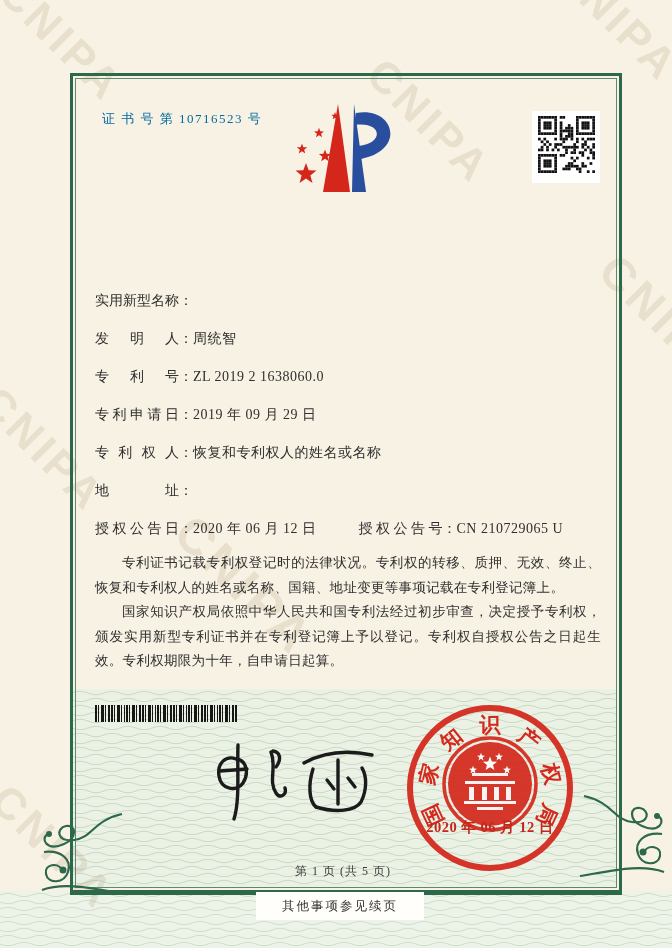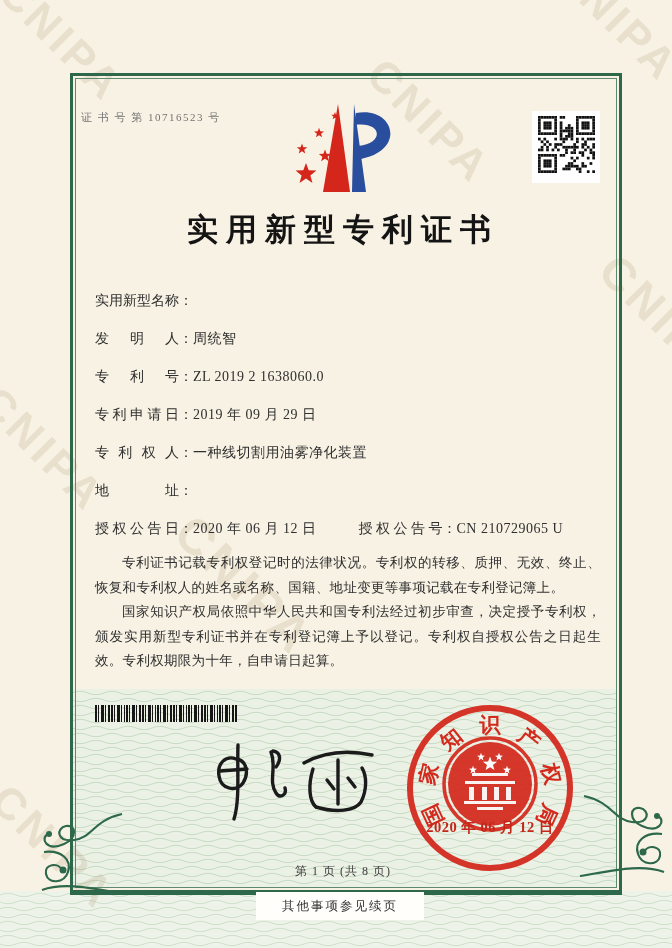--- a/index.html
+++ b/index.html
@@ -16,22 +16,22 @@
   .waves{position:absolute;z-index:1;}
   #band-in{left:72px;top:689px;width:544px;height:198px;background:#ecf1e6;}
   #band-out{left:0;top:891px;width:672px;height:57px;background:#eef3ea;}
 
   
   .frame{position:absolute;z-index:3;left:70px;top:73px;width:546px;height:814px;
          border:3px solid #2d684b;border-bottom:5px solid #2d684b;pointer-events:none;}
   .frame::after{content:'';position:absolute;inset:2px;border:1px solid #5d8a6e;}
 
   
-  .cert-no{position:absolute;z-index:4;left:81px;top:110px;font-size:11px;
-           color:#737373;letter-spacing:1.5px;}
+  .cert-no{position:absolute;z-index:4;left:102px;top:110px;font-size:13px;
+           color:#0369a1;letter-spacing:1.5px;}
   .logo{position:absolute;z-index:4;left:286px;top:100px;}
   .qr-box{position:absolute;z-index:4;left:532px;top:111px;width:68px;height:72px;
           background:#fff;display:flex;justify-content:center;padding-top:5px;box-sizing:border-box;}
   .title{position:absolute;z-index:4;left:70px;top:209px;width:546px;text-align:center;
          font-size:31px;font-weight:bold;color:#141414;letter-spacing:8px;}
 
   
   .fields{position:absolute;z-index:4;left:95px;top:291px;width:512px;font-size:14px;color:#2f2f2f;}
   .frow{display:flex;height:38px;align-items:flex-start;line-height:20px;}
   .flabel{display:inline-block;width:84px;text-align:justify;text-align-last:justify;flex:none;}
@@ -342,21 +342,20 @@
           <rect x="11" y="19" width="1" height="1"></rect>
           <rect x="14" y="19" width="1" height="1"></rect>
           <rect x="15" y="19" width="1" height="1"></rect>
           <rect x="15" y="20" width="1" height="1"></rect>
           <rect x="18" y="20" width="1" height="1"></rect>
           <rect x="20" y="20" width="1" height="1"></rect>
         </g>
       </svg>
   </div>
 
-  <div class="title">实用新型专利证书</div>
 
   <div class="fields">
     <div class="frow">
       <span class="flabel">实用新型名称</span>
         <span class="fcolon">：</span>
     </div>
     <div class="frow">
       <span class="flabel">发明人</span>
         <span class="fcolon">：</span>
         <span class="fvalue">周统智</span>
@@ -367,21 +366,21 @@
         <span class="fvalue">ZL 2019 2 1638060.0</span>
     </div>
     <div class="frow">
       <span class="flabel">专利申请日</span>
         <span class="fcolon">：</span>
         <span class="fvalue">2019 年 09 月 29 日</span>
     </div>
     <div class="frow">
       <span class="flabel">专利权人</span>
         <span class="fcolon">：</span>
-        <span class="fvalue">一种线切割用油雾净化装置</span>
+        <span class="fvalue">恢复和专利权人的姓名或名称</span>
     </div>
     <div class="frow">
       <span class="flabel">地址</span>
         <span class="fcolon">：</span>
     </div>
     <div class="frow">
       <span class="flabel">授权公告日</span>
         <span class="fcolon">：</span>
         <span class="fvalue">2020 年 06 月 12 日</span>
       <span class="fpair2">
@@ -512,16 +511,16 @@
   <svg id="orn-r" class="orn" width="94" height="88" viewBox="0 0 94 88">
     <g fill="none" stroke="#2d684b" stroke-width="2.2">
       <path d="M88 4 C 60 10, 58 28, 40 30 C 22 32, 22 18, 32 16 C 42 14, 44 28, 30 34 C 12 42, 6 28, 14 24"></path>
       <path d="M10 42 C 28 40, 38 50, 34 62 C 30 74, 14 74, 12 64 C 10 54, 24 52, 28 60"></path>
       <path d="M8 80 C 30 72, 56 78, 92 84"></path>
       <circle cx="15" cy="24" r="3" fill="#2d684b" stroke="none"></circle>
       <circle cx="29" cy="60" r="3.5" fill="#2d684b" stroke="none"></circle>
     </g>
   </svg>
 
-  <div class="page-info">第 1 页 (共 8 页)</div>
+  <div class="page-info">第 1 页 (共 5 页)</div>
   <div class="note-box">其他事项参见续页</div>
 
 </div>
 
 </body></html>

